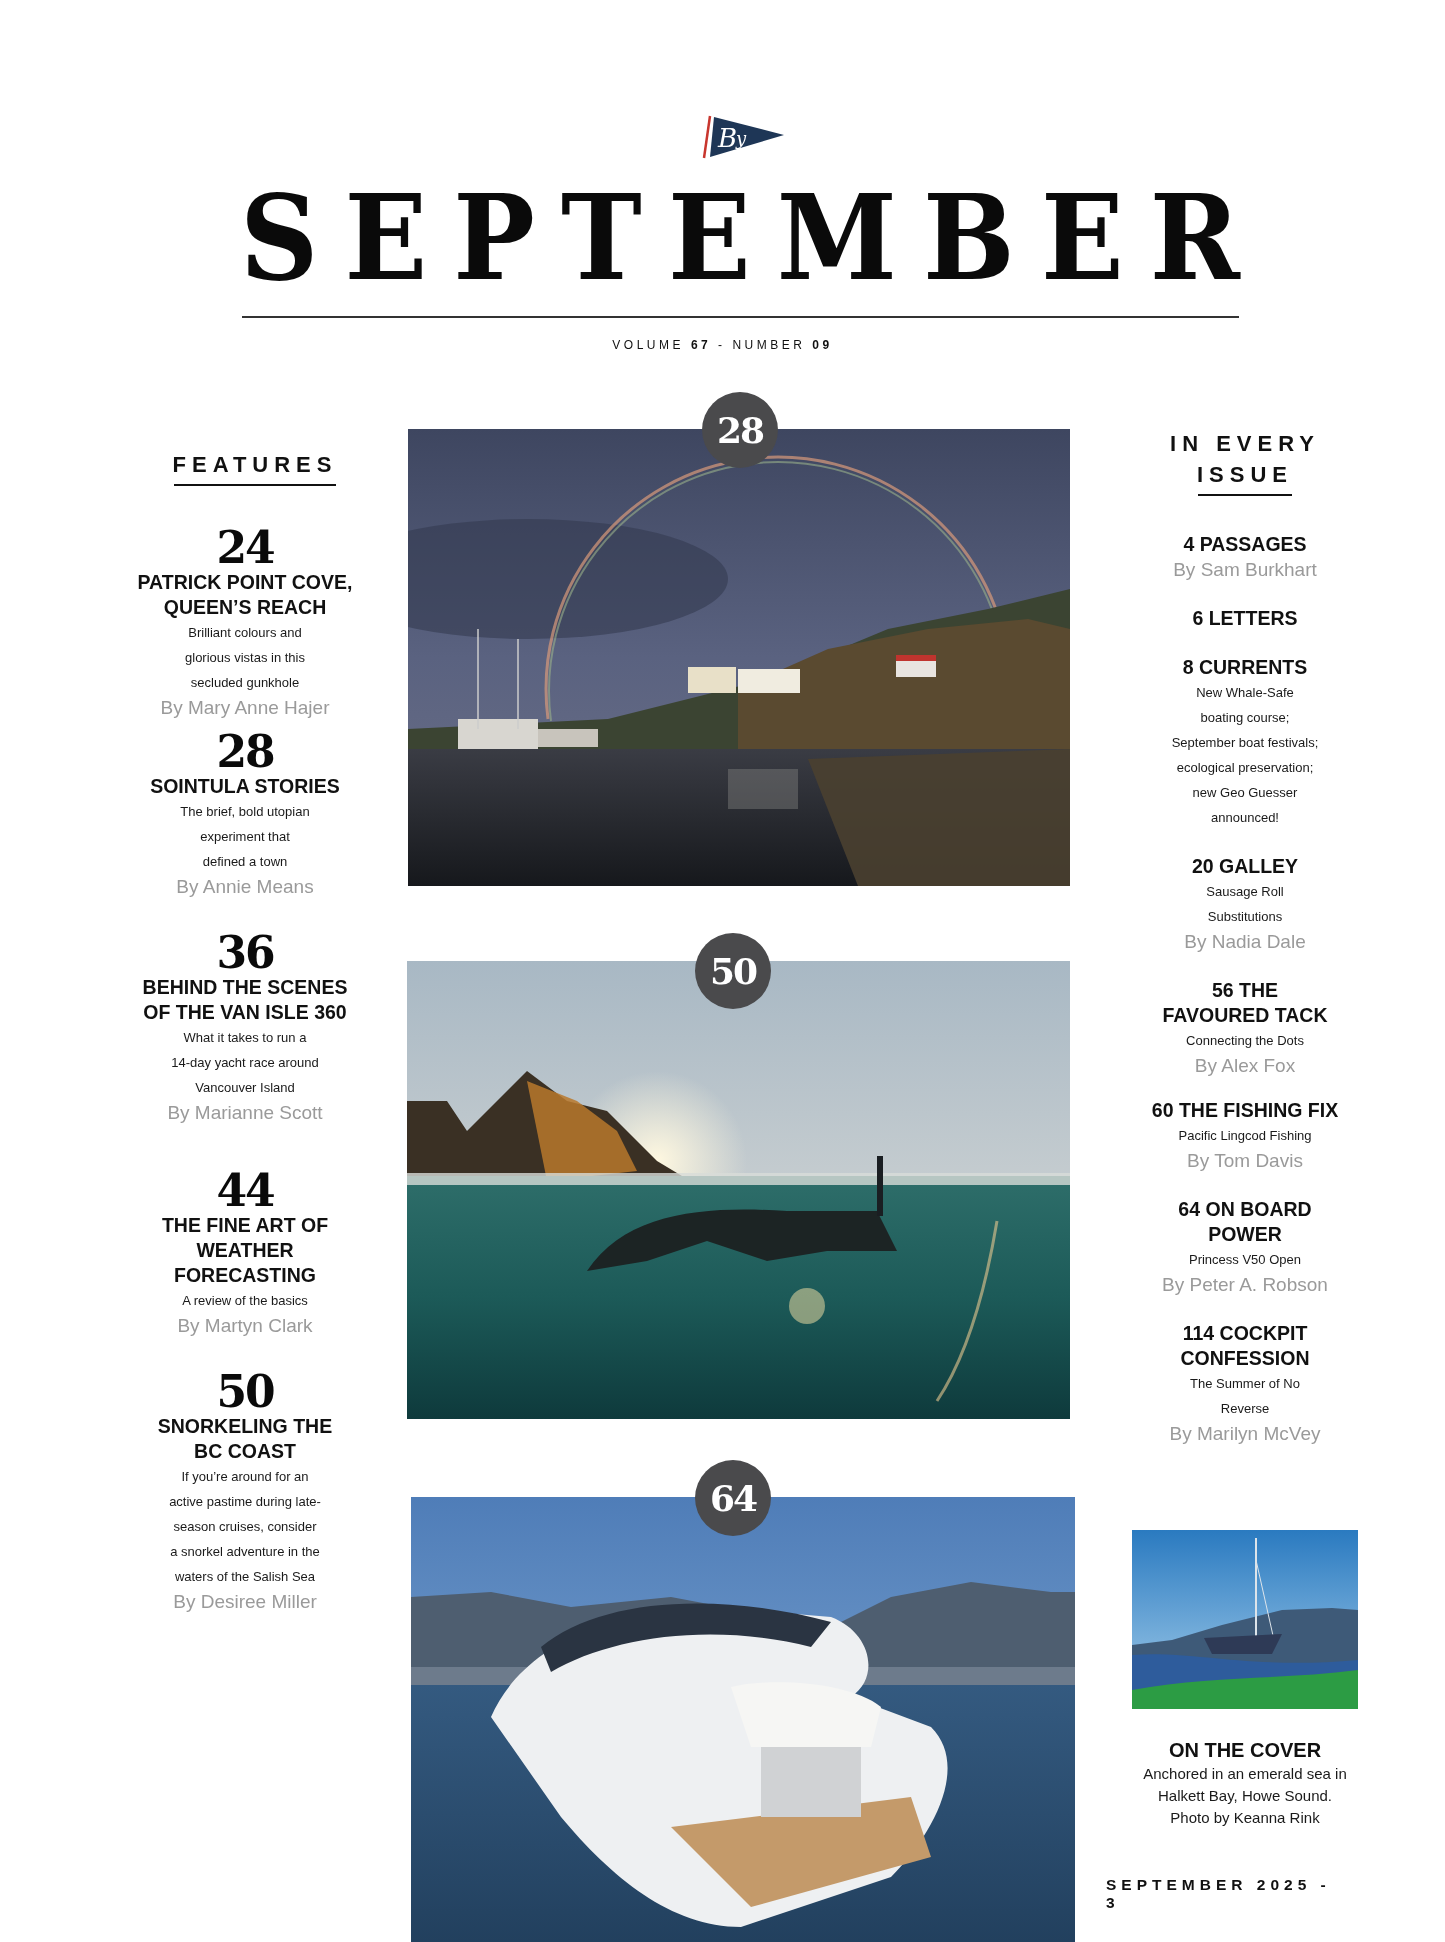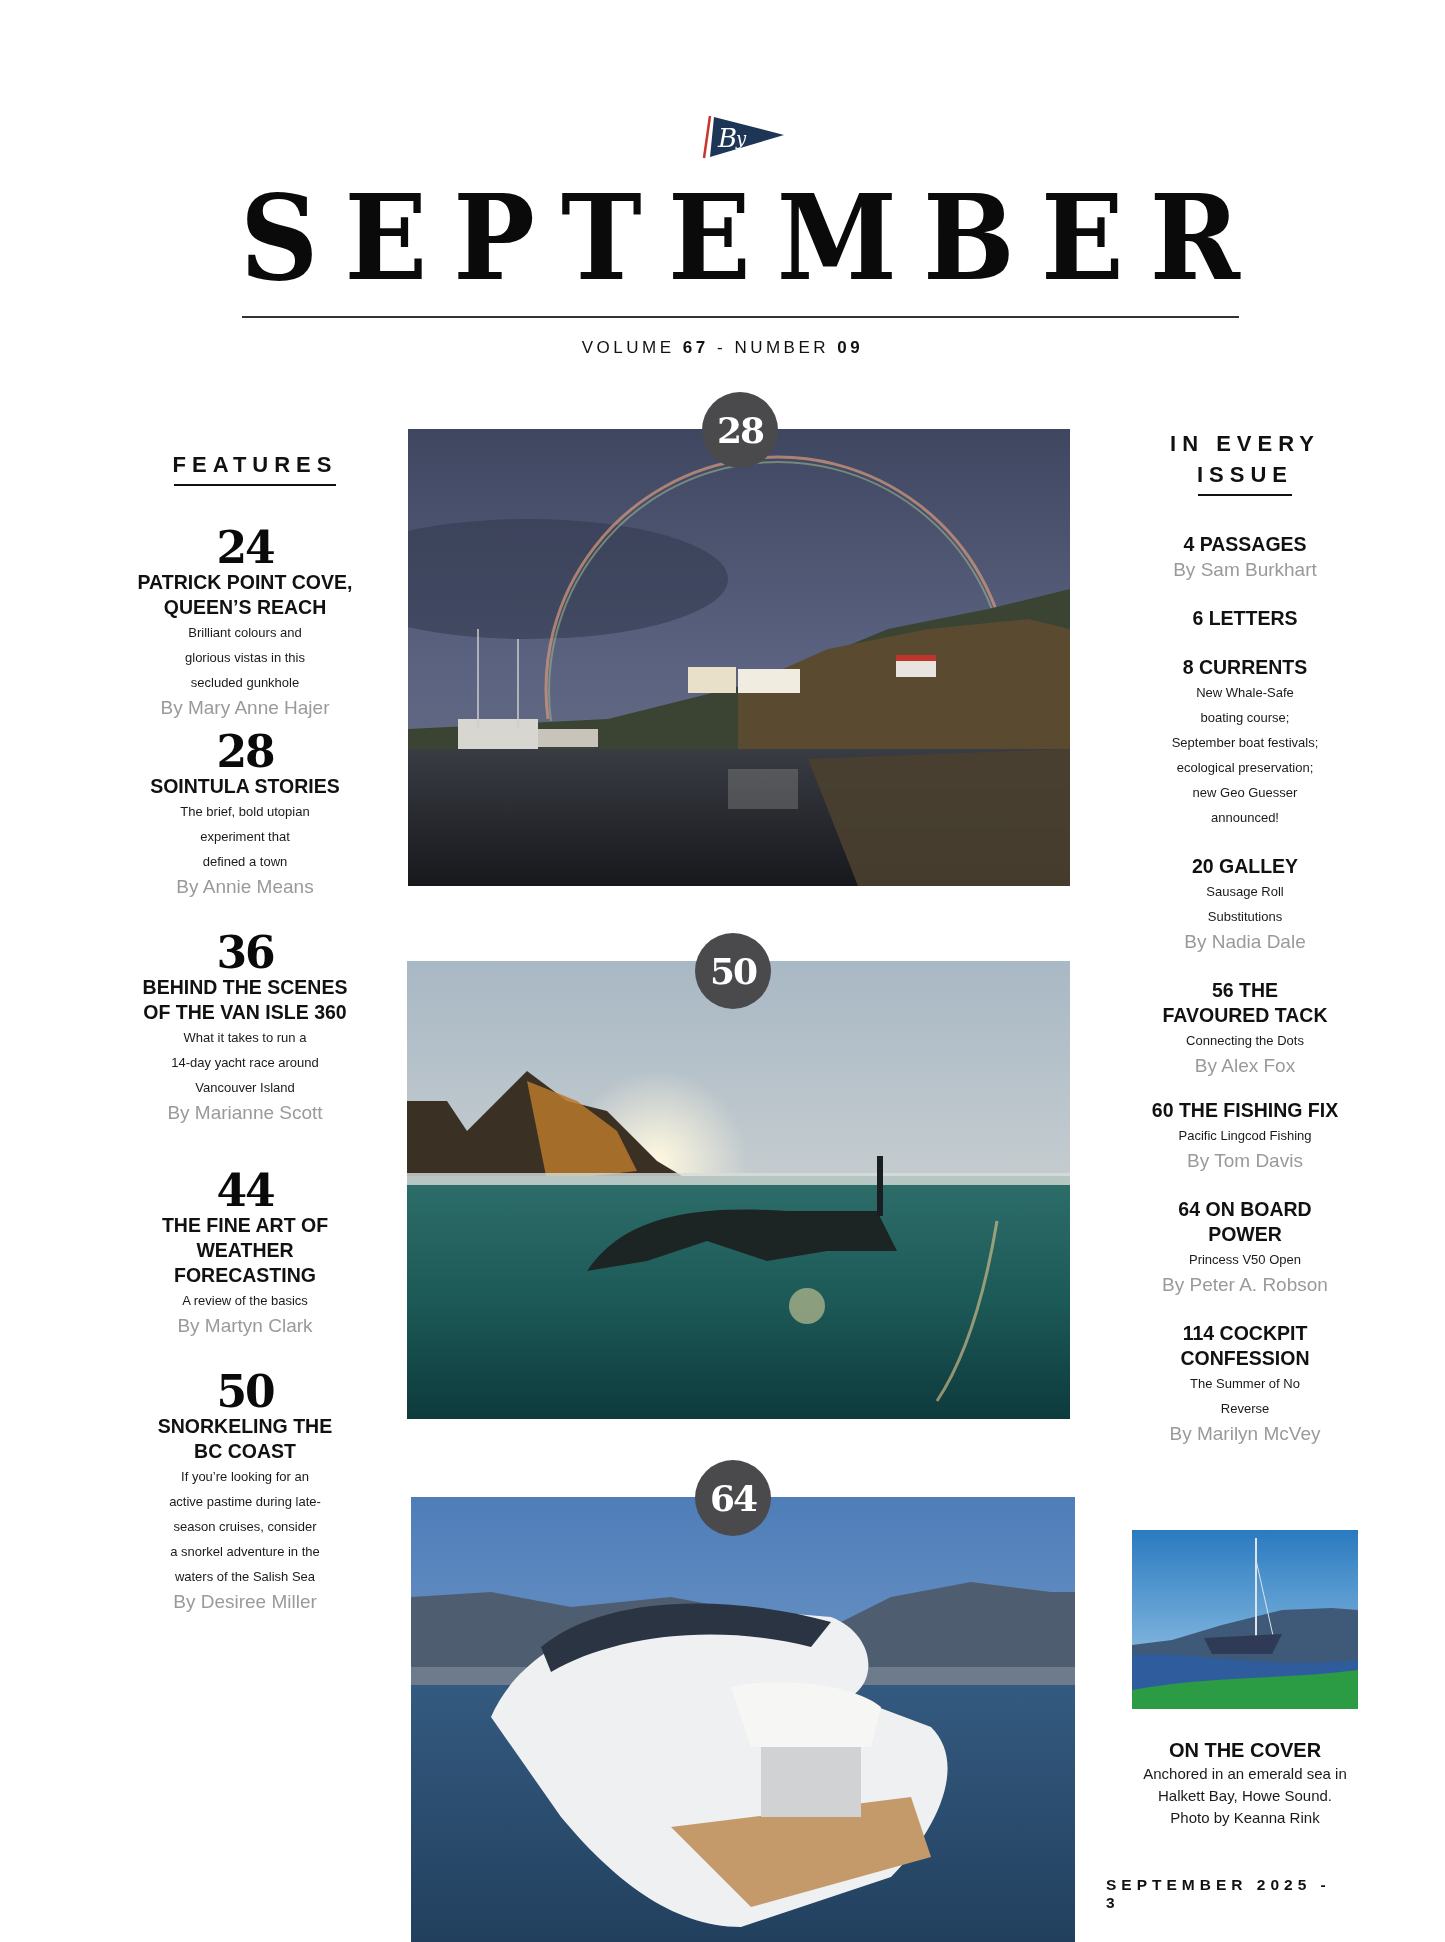--- a/index.html
+++ b/index.html
@@ -14,21 +14,21 @@
     font-size: 118px; line-height: 120px; letter-spacing: 0; color: #0a0a0a;
     display: flex; justify-content: space-between; transform: scaleX(0.92); transform-origin: left center;
     width: 1087px;
   }
   .masthead span { display: inline-block; transform: scaleY(1.0); }
 
   .rule { position: absolute; left: 242px; top: 316px; width: 997px; height: 2px; background: #333; }
 
   .volume {
     position: absolute; left: 0; top: 338px; width: 1445px; text-align: center;
-    font-size: 17px; letter-spacing: 3.5px; color: #111;
+    font-size: 12px; letter-spacing: 3.5px; color: #111;
   }
   .volume b { font-weight: 700; }
 
   .section-head {
     position: absolute; text-align: center; font-weight: 700; font-size: 22px;
     letter-spacing: 6px; line-height: 31px; color: #111;
   }
   .section-head .ul { display: block; height: 2px; background: #111; margin: 4px auto 0; }
 
   .col { position: absolute; text-align: center; }
@@ -151,21 +151,21 @@
     <div class="byline">By Martyn Clark</div>
   </div>
 
   <div class="feature" style="margin-top:32px;">
     <div class="num">50</div>
     <div class="title">
       <div>SNORKELING THE</div>
       <div>BC COAST</div>
     </div>
     <div class="desc">
-      <div>If you’re looking for an</div>
+      <div>If you’re around for an</div>
       <div>active pastime during late-</div>
       <div>season cruises, consider</div>
       <div>a snorkel adventure in the</div>
       <div>waters of the Salish Sea</div>
     </div>
     <div class="byline">By Desiree Miller</div>
   </div>
 </div>
 
 <div class="photo" style="left:408px; top:429px; width:662px; height:457px;">

